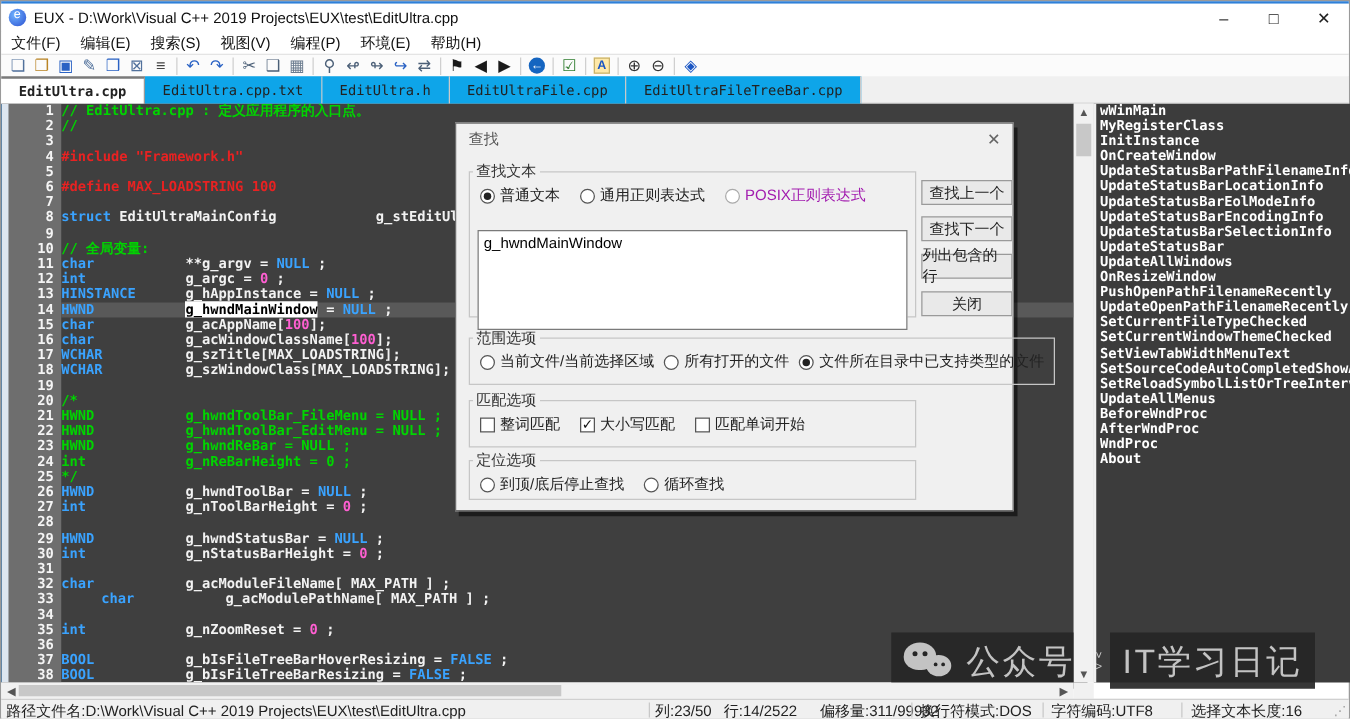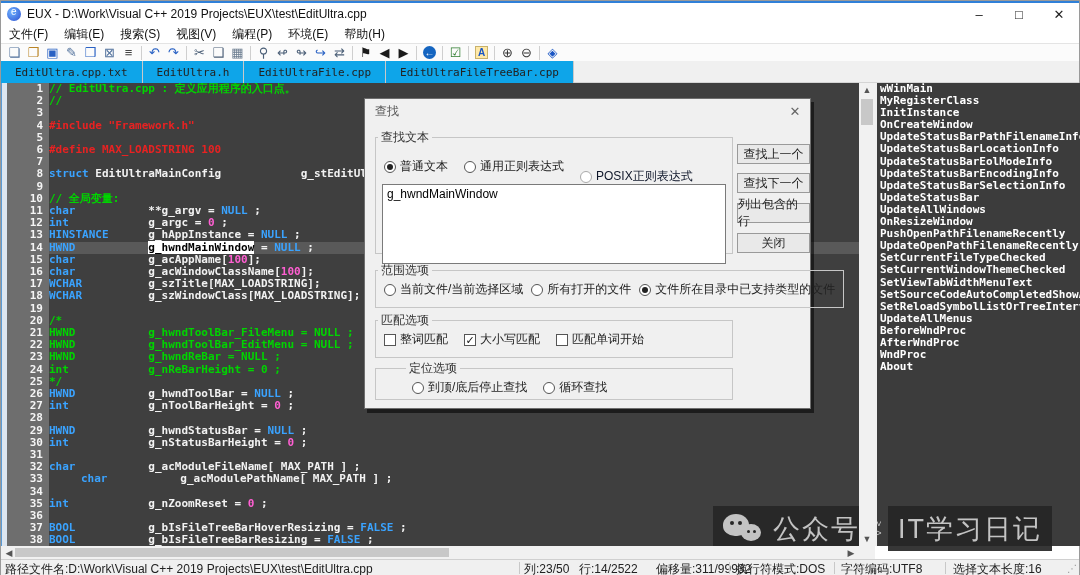--- a/index.html
+++ b/index.html
@@ -102,29 +102,29 @@
     z-index:10; font-size:12px; color:#222; }
   #fd-title { position:absolute; left:0; top:0; width:100%; height:24px; display:flex;
     align-items:center; padding-left:10px; color:#555; }
   #fd-close { position:absolute; right:0; top:0; width:30px; height:24px; display:flex;
     align-items:center; justify-content:center; color:#666; font-size:13px; }
   .groupbox { position:absolute; left:10px; width:358px; border:1px solid #c6c6c6; }
   .groupbox legend { font-size:12px; color:#333; padding:0 3px; margin-left:2px; }
   #grp-text { top:30px; height:125px; }
   #grp-scope { top:163px; height:46px; }
   #grp-match { top:213px; height:46px; }
-  #grp-pos { top:261px; height:40px;padding-left:28px; }
+  #grp-pos { top:261px; height:40px; }
   .opt-row { display:flex; align-items:center; gap:16px; padding:2px 8px; }
   .opt { display:flex; align-items:center; gap:4px; white-space:nowrap; }
   .radio { width:12px; height:12px; border:1px solid #555; border-radius:50%; background:#fff;
     position:relative; flex:0 0 auto; }
   .radio.checked::after { content:""; position:absolute; left:2px; top:2px; width:6px; height:6px;
     border-radius:50%; background:#222; }
   .radio.disabled { border-color:#aaa; }
-  .opt.disabled { color:#0f172a;margin-top:20px; }
+  .opt.disabled { color:#a21caf; }
   .checkbox { width:12px; height:12px; border:1px solid #555; background:#fff; position:relative;
     flex:0 0 auto; font-size:11px; line-height:11px; text-align:center; color:#111; }
   #find-input { position:absolute; left:6px; top:38px; width:344px; height:80px; background:#fff;
     border:1px solid #7a7a7a; font-size:12px; color:#000; padding:2px 4px; }
   .fd-btn { position:absolute; left:372px; width:73px; height:20px; background:#e9e9e9;
     border:1px solid #9a9a9a; display:flex; align-items:center; justify-content:center;
     font-size:12px; color:#222; }
 </style>
 </head>
 <body>
@@ -234,20 +234,21 @@
       </div>
       <div class="tb-icon" style="color: rgb(51, 51, 51);">
         <span>⊖</span>
       </div>
       <div class="tb-sep"></div>
       <div class="tb-icon" style="color: rgb(26, 86, 196);">
         <span>◈</span>
       </div>
     </div>
   <div id="tabbar">
+      <div class="tab active">EditUltra.cpp</div>
       <div class="tab">EditUltra.cpp.txt</div>
       <div class="tab">EditUltra.h</div>
       <div class="tab">EditUltraFile.cpp</div>
       <div class="tab">EditUltraFileTreeBar.cpp</div>
     </div>
 
   <div id="editor">
     <div id="margin-strip"></div>
     <div id="gutter">
         <div class="ln" style="top: 0px;">1</div>

